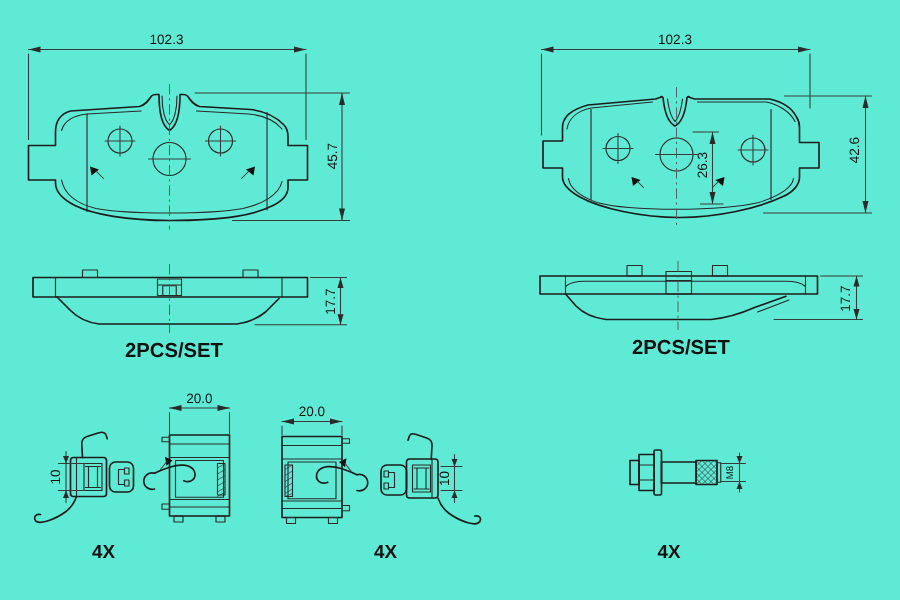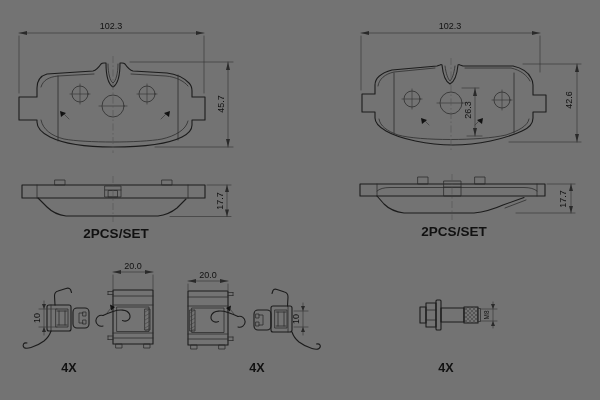--- a/index.html
+++ b/index.html
@@ -1,16 +1,16 @@
 <!DOCTYPE html>
 <html><head>
 <meta charset="utf-8">
 <style>
   html,body{margin:0;padding:0;background:#fff;}
-  .stage{position:relative;width:600px;height:400px;background:#737373;overflow:hidden;
+  .stage{position:relative;width:600px;height:400px;background:#5eead4;overflow:hidden;
          font-family:"Liberation Sans", sans-serif;}
   svg{display:block;}
   .outline{fill:none;stroke:#1c1c1c;stroke-width:1.1;stroke-linejoin:round;stroke-linecap:round;}
   .detail{fill:none;stroke:#2a2a2a;stroke-width:0.75;stroke-linejoin:round;stroke-linecap:round;}
   .dimline{fill:none;stroke:#3a3a3a;stroke-width:0.7;stroke-linecap:round;}
   .cl{fill:none;stroke:#555;stroke-width:0.6;stroke-dasharray:7 2.5 1.5 2.5;}
   .arrow{fill:#2a2a2a;stroke:none;}
   .mark{fill:#111;stroke:none;}
   .hatch{fill:none;stroke:#333;stroke-width:0.45;}
   text{fill:#111;}

